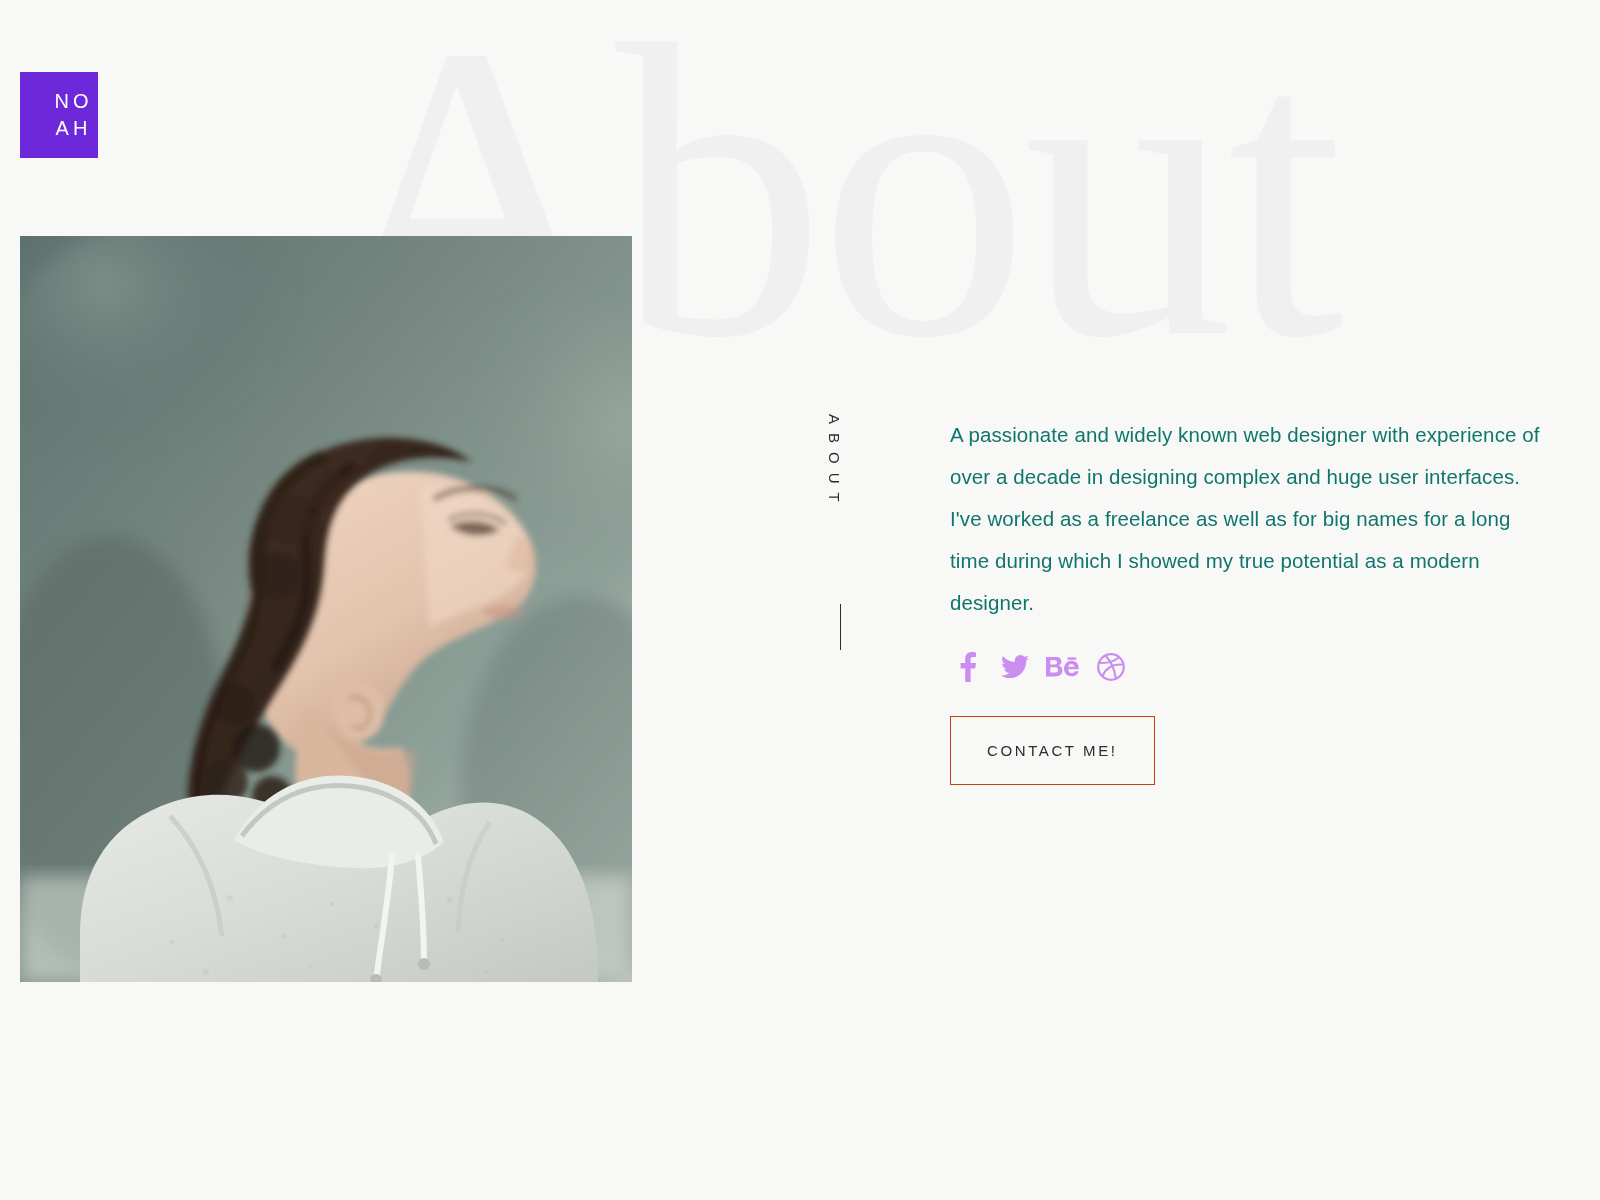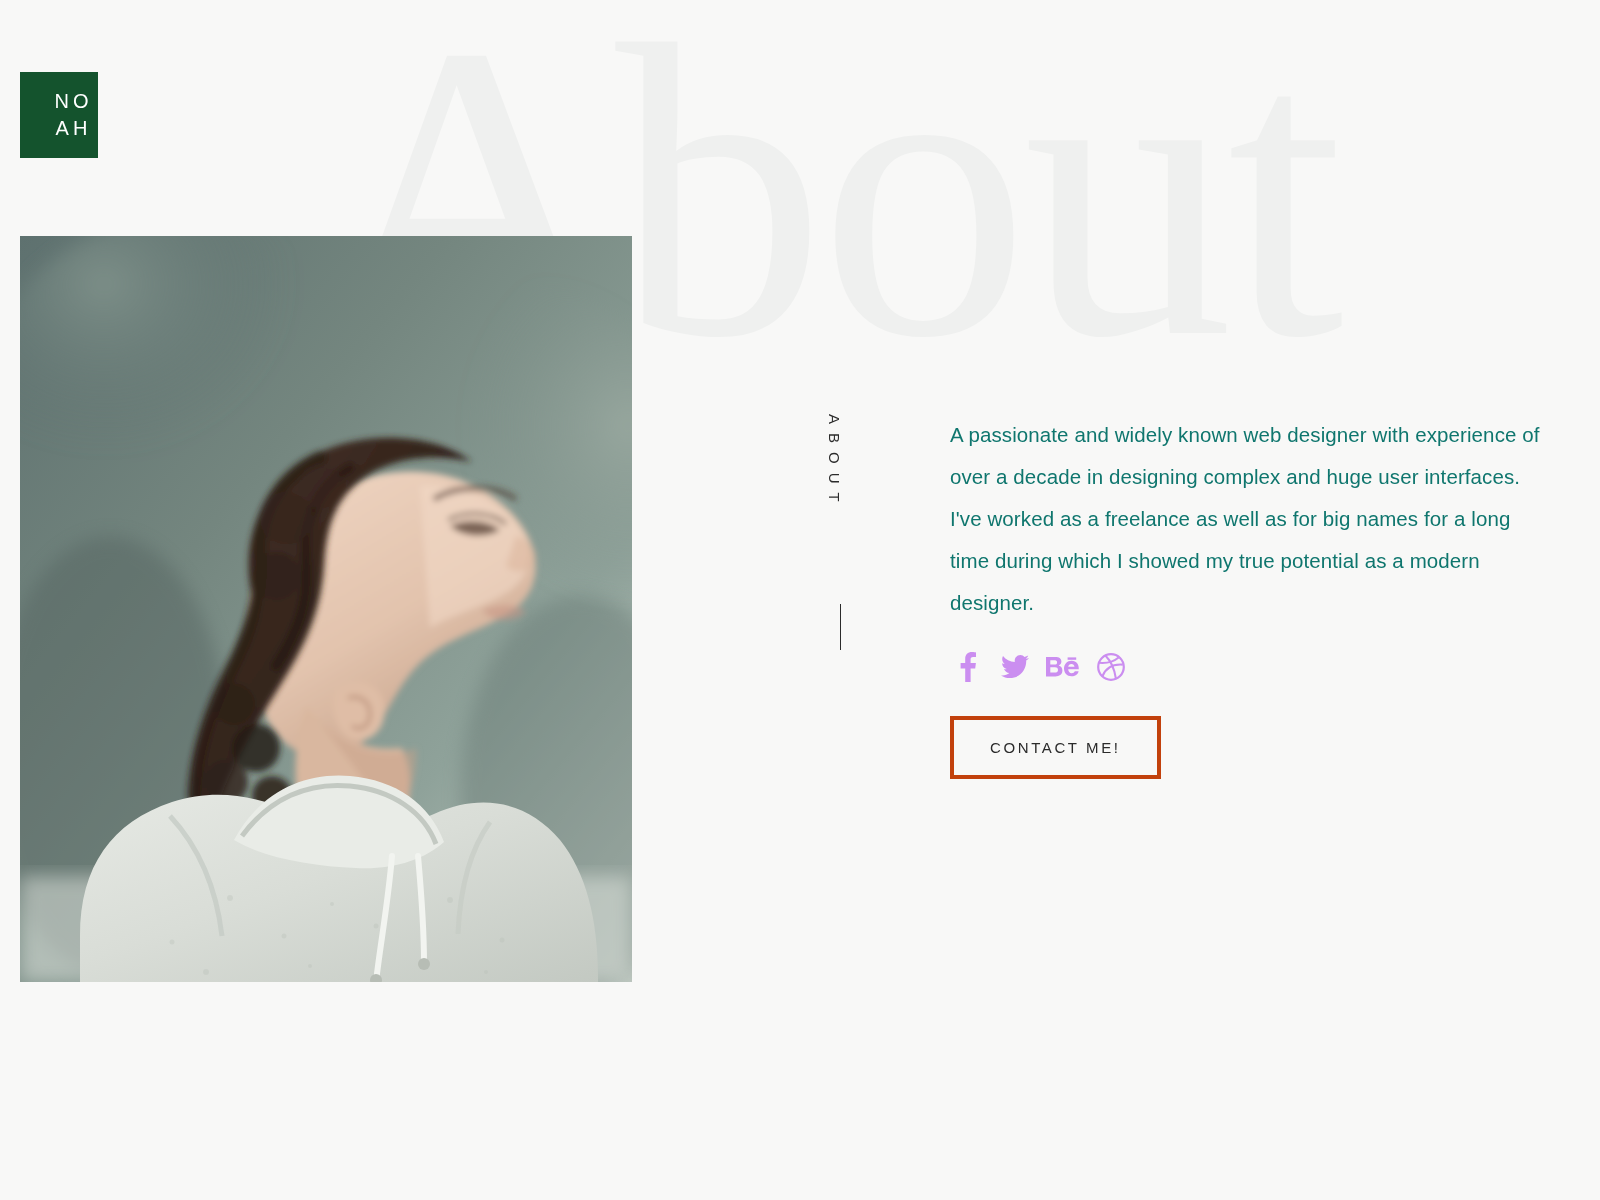--- a/index.html
+++ b/index.html
@@ -16,21 +16,21 @@
     position: relative;
   }
 
   
   .logo {
     position: absolute;
     left: 20px;
     top: 72px;
     width: 78px;
     height: 86px;
-    background: #14532d;
+    background: #6d28d9;
     display: flex;
     flex-direction: column;
     align-items: center;
     justify-content: center;
     cursor: pointer;
     padding-left: 25px;
   }
   .logo-line {
     color: #ffffff;
     font-family: "Liberation Sans", sans-serif;
@@ -145,23 +145,23 @@
     display: flex;
     align-items: center;
     justify-content: center;
     cursor: pointer;
   }
   .social svg { display: block; }
 
   .contact-btn {
     margin-top: 32px;
     display: inline-block;
-    border: 4px solid #c2410c;
+    border: 1px solid #c2410c;
     background: transparent;
-    padding: 19px 36px;
+    padding: 25px 36px;
     font-family: "Liberation Sans", sans-serif;
     font-size: 15px;
     letter-spacing: 2.6px;
     color: #2b2b2b;
     cursor: pointer;
     text-transform: uppercase;
   }
 </style>
 </head>
 <body>

